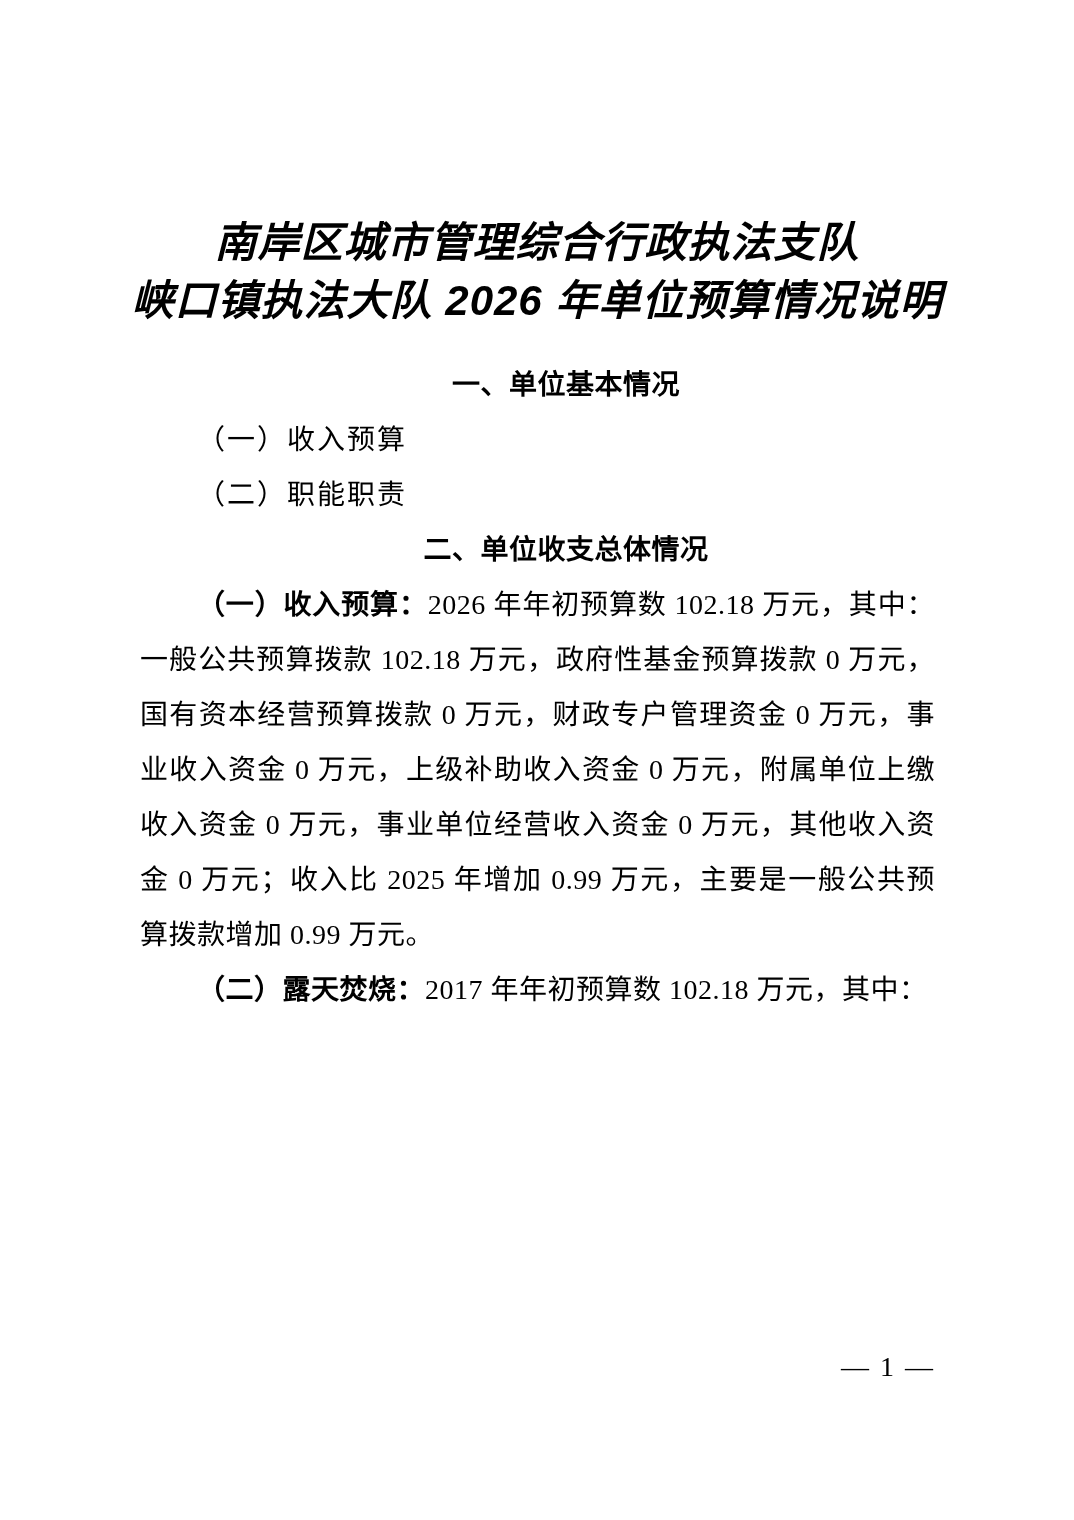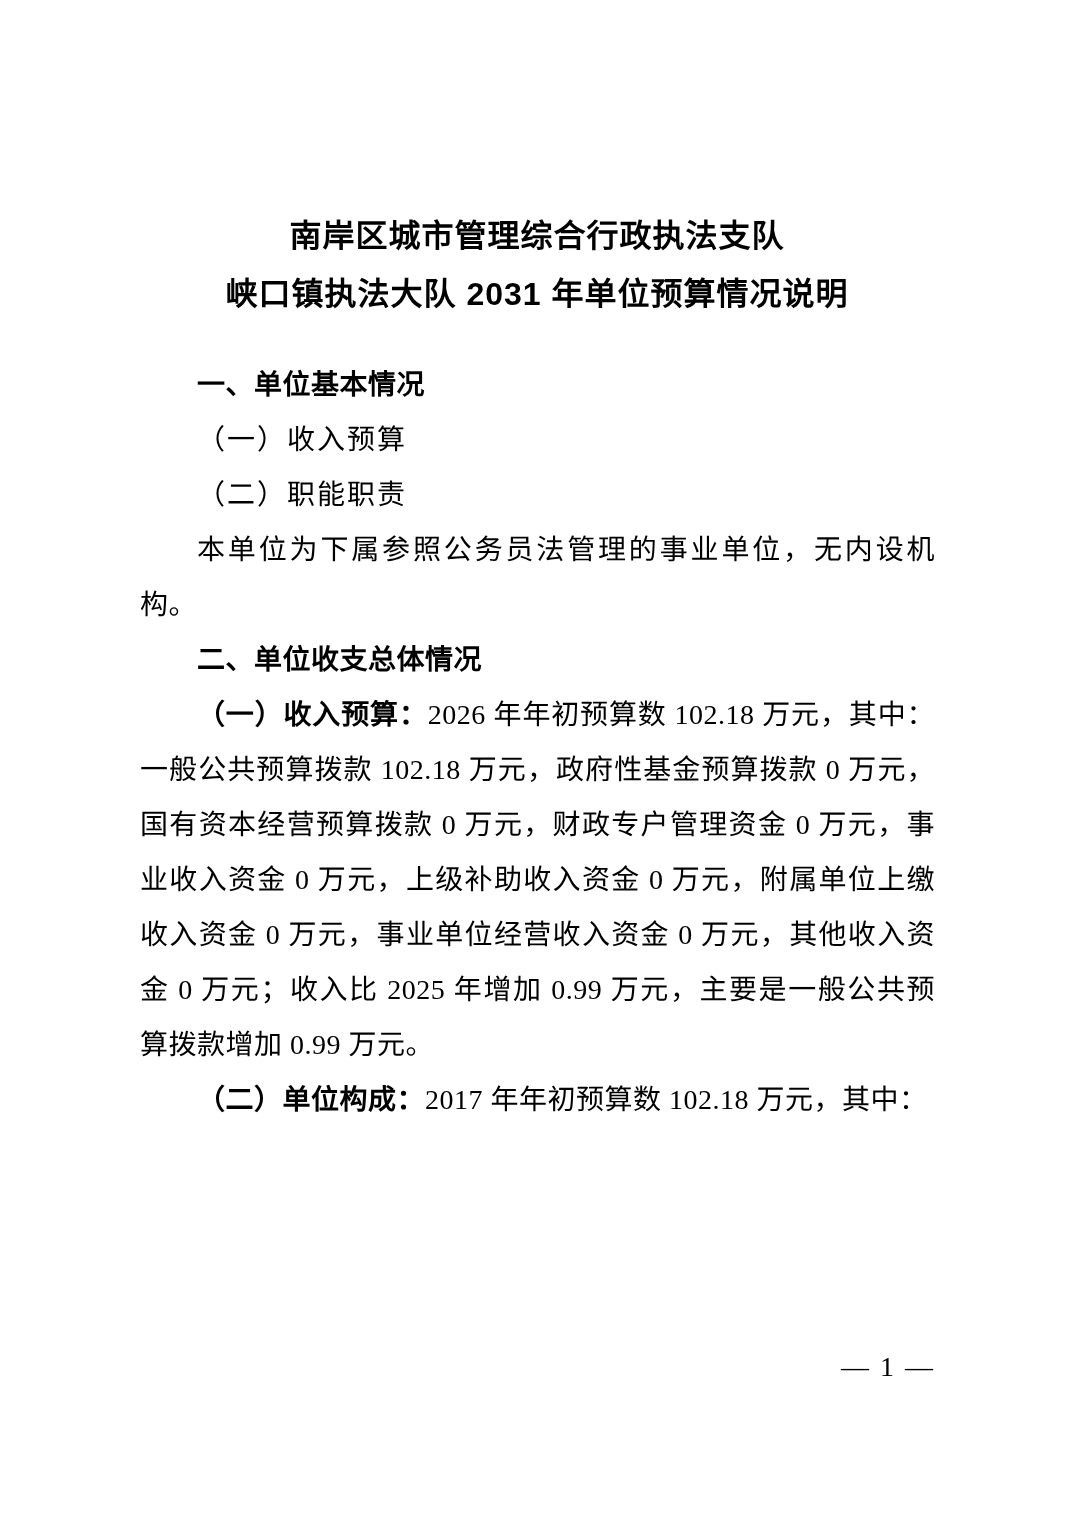--- a/index.html
+++ b/index.html
@@ -17,41 +17,43 @@
     font-family: "Liberation Serif", serif;
   }
   .title-block {
     position: absolute;
     top: 186px;
     left: 0;
     width: 1074px;
     text-align: center;
     font-family: "Liberation Sans", sans-serif;
     font-weight: bold;
-    font-size: 32px;
+    font-size: 42px;
     line-height: 58px;
     letter-spacing: 1px;
+    font-style: italic;
   }
   .content {
     position: absolute;
     top: 357px;
     left: 140px;
     width: 795px;
   }
   .content p, .content h2, .content h3 {
     margin: 0;
     padding: 0;
     font-size: 28px;
     line-height: 55px;
     text-indent: 57px;
   }
   .section-heading {
     font-family: "Liberation Sans", sans-serif;
     font-weight: bold;
     letter-spacing: 0.5px;
+    text-align: center;
   }
   .sub-heading {
     font-family: "Liberation Serif", serif;
     font-weight: normal;
     letter-spacing: 2px;
   }
   .body-para {
     text-align: justify;
     text-justify: inter-ideograph;
     letter-spacing: 0.5px;
@@ -70,37 +72,36 @@
     letter-spacing: 2px;
   }
 </style>
 </head>
 <body>
 
 <div class="page">
 
   <h1 class="title-block">
     <span>南岸区城市管理综合行政执法支队</span><br>
-    <span>峡口镇执法大队 2031 年单位预算情况说明</span>
+    <span>峡口镇执法大队 2026 年单位预算情况说明</span>
   </h1>
 
   <div class="content">
 
     <h2 class="section-heading">一、单位基本情况</h2>
 
     <h3 class="sub-heading">（一）收入预算</h3>
 
 
     <h3 class="sub-heading">（二）职能职责</h3>
 
-    <p class="body-para">本单位为下属参照公务员法管理的事业单位，无内设机构。</p>
 
     <h2 class="section-heading">二、单位收支总体情况</h2>
 
     <p class="body-para"><span class="para-label">（一）收入预算：</span><span>2026 年年初预算数 102.18 万元，其中：一般公共预算拨款 102.18 万元，政府性基金预算拨款 0 万元，国有资本经营预算拨款 0 万元，财政专户管理资金 0 万元，事业收入资金 0 万元，上级补助收入资金 0 万元，附属单位上缴收入资金 0 万元，事业单位经营收入资金 0 万元，其他收入资金 0 万元；收入比 2025 年增加 0.99 万元，主要是一般公共预算拨款增加 0.99 万元。</span></p>
 
-    <p class="body-para"><span class="para-label">（二）单位构成：</span><span>2017 年年初预算数 102.18 万元，其中：</span></p>
+    <p class="body-para"><span class="para-label">（二）露天焚烧：</span><span>2017 年年初预算数 102.18 万元，其中：</span></p>
 
   </div>
 
   <div class="page-footer">— 1 —</div>
 
 </div>
 
 </body></html>

